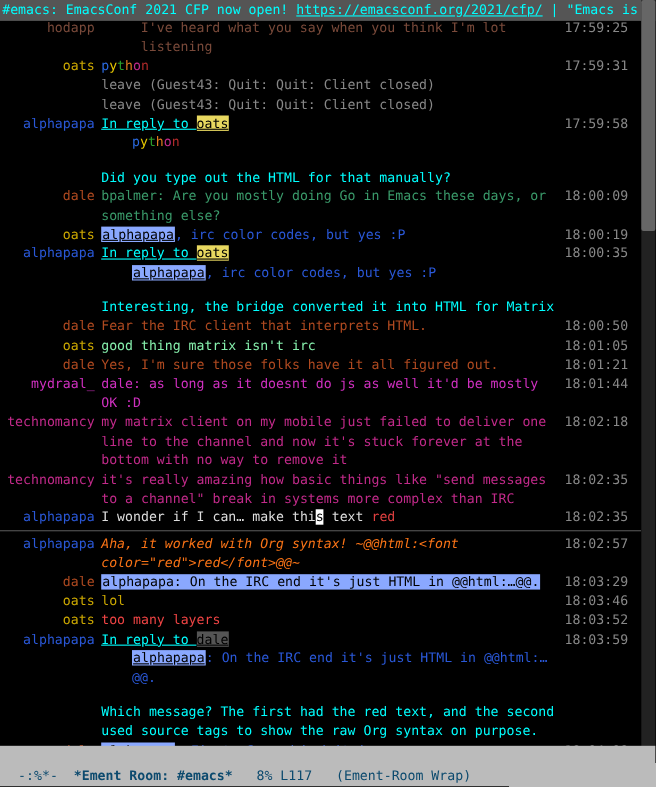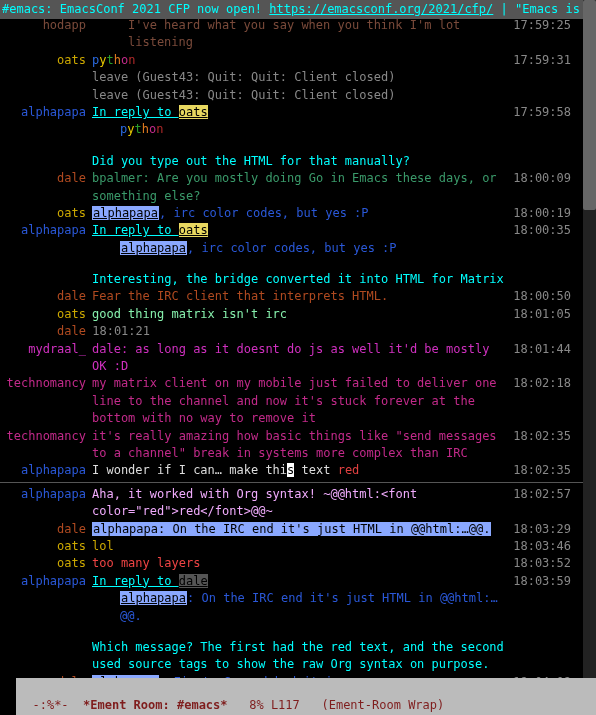--- a/index.html
+++ b/index.html
@@ -8,21 +8,21 @@
 .topic a{color:#0ff;text-decoration:underline}
 .messages{position:absolute;top:17px;bottom:17px;left:0;right:13px;overflow:hidden}
 .row{display:flex;align-items:flex-start;padding:0}
 .nick-col{width:86px;min-width:86px;text-align:right;padding-right:6px;font-weight:inherit}
 .body-col{flex:1;padding-right:4px;word-wrap:break-word}
 .ts-col{width:58px;min-width:58px;text-align:right;color:#888;padding-right:12px}
 .link{text-decoration:underline;color:#0ff;cursor:pointer}
 .hl{color:#000;padding:0 1px}
 .hr-row{height:2px;margin:2px 0}
 .hr{height:1px;background:#555;width:100%}
-.modeline{position:absolute;bottom:0;left:16px;right:0;background:#bbb;color:#7f1d1d;padding:1px 2px;white-space:pre}
+.modeline{position:absolute;bottom:0;left:0;right:0;background:#bbb;color:#0c4a6e;padding:1px 2px;white-space:pre}
 .modeline b{font-weight:bold}
 .scrollbar{position:absolute;top:0;right:0;bottom:0;width:13px;background:#222}
 .thumb{position:absolute;top:0;width:100%;height:210px;background:#666;border-radius:2px}
 .cursor{background:#fff;color:#000}
 .py-p{color:#2a6ae0} .py-y{color:#e8c800} .py-t{color:#2a9e2a} .py-h{color:#e07a1e} .py-o{color:#c22a8a} .py-n{color:#b02a2a}
 .inreply{color:#0ff;text-decoration:underline}
 .indent{padding-left:28px;display:block}
 .red{color:#e04040}
 </style>
 </head>
@@ -91,20 +91,21 @@
         <div class="body-col" style="color: rgb(176, 74, 32);">Fear the IRC client that interprets HTML.</div>
         <div class="ts-col">18:00:50</div>
       </div>
       <div class="row">
         <div class="nick-col"><span style="color:#cca800">oats</span></div>
         <div class="body-col" style="color: #86efac;">good thing matrix isn't irc</div>
         <div class="ts-col">18:01:05</div>
       </div>
       <div class="row">
         <div class="nick-col"><span style="color:#b04a20">dale</span></div>
+        <div class="body-col" style="color: rgb(176, 74, 32);">Yes, I'm sure those folks have it all figured out.</div>
         <div class="ts-col">18:01:21</div>
       </div>
       <div class="row">
         <div class="nick-col"><span style="color:#d030c0">mydraal_</span></div>
         <div class="body-col" style="color: rgb(208, 48, 192);">dale: as long as it doesnt do js as well it'd be mostly OK :D</div>
         <div class="ts-col">18:01:44</div>
       </div>
       <div class="row">
         <div class="nick-col"><span style="color:#c22a8a">technomancy</span></div>
         <div class="body-col" style="color: rgb(194, 42, 138);">my matrix client on my mobile just failed to deliver one line to the channel and now it's stuck forever at the bottom with no way to remove it</div>
@@ -118,21 +119,21 @@
       <div class="row">
         <div class="nick-col"><span style="color:#2a58d8">alphapapa</span></div>
         <div class="body-col"><span>I wonder if I can… make thi</span><span class="cursor">s</span><span> text </span><span class="red">red</span></div>
         <div class="ts-col">18:02:35</div>
       </div>
       <div class="hr-row">
         <div class="hr"></div>
       </div>
       <div class="row">
         <div class="nick-col"><span style="color:#2a58d8">alphapapa</span></div>
-        <div class="body-col" style="color: #f0abfc;">Aha, it worked with Org syntax!  ~@@html:&lt;font color="red"&gt;red&lt;/font&gt;@@~</div>
+        <div class="body-col" style="color: #f97316; font-style: italic;">Aha, it worked with Org syntax!  ~@@html:&lt;font color="red"&gt;red&lt;/font&gt;@@~</div>
         <div class="ts-col">18:02:57</div>
       </div>
       <div class="row">
         <div class="nick-col"><span style="color:#b04a20">dale</span></div>
         <div class="body-col"><span class="hl" style="background:#8aa8ff">alphapapa: On the IRC end it's just HTML in @@html:…@@.</span></div>
         <div class="ts-col">18:03:29</div>
       </div>
       <div class="row">
         <div class="nick-col"><span style="color:#cca800">oats</span></div>
         <div class="body-col" style="color: rgb(204, 168, 0);">lol</div>

